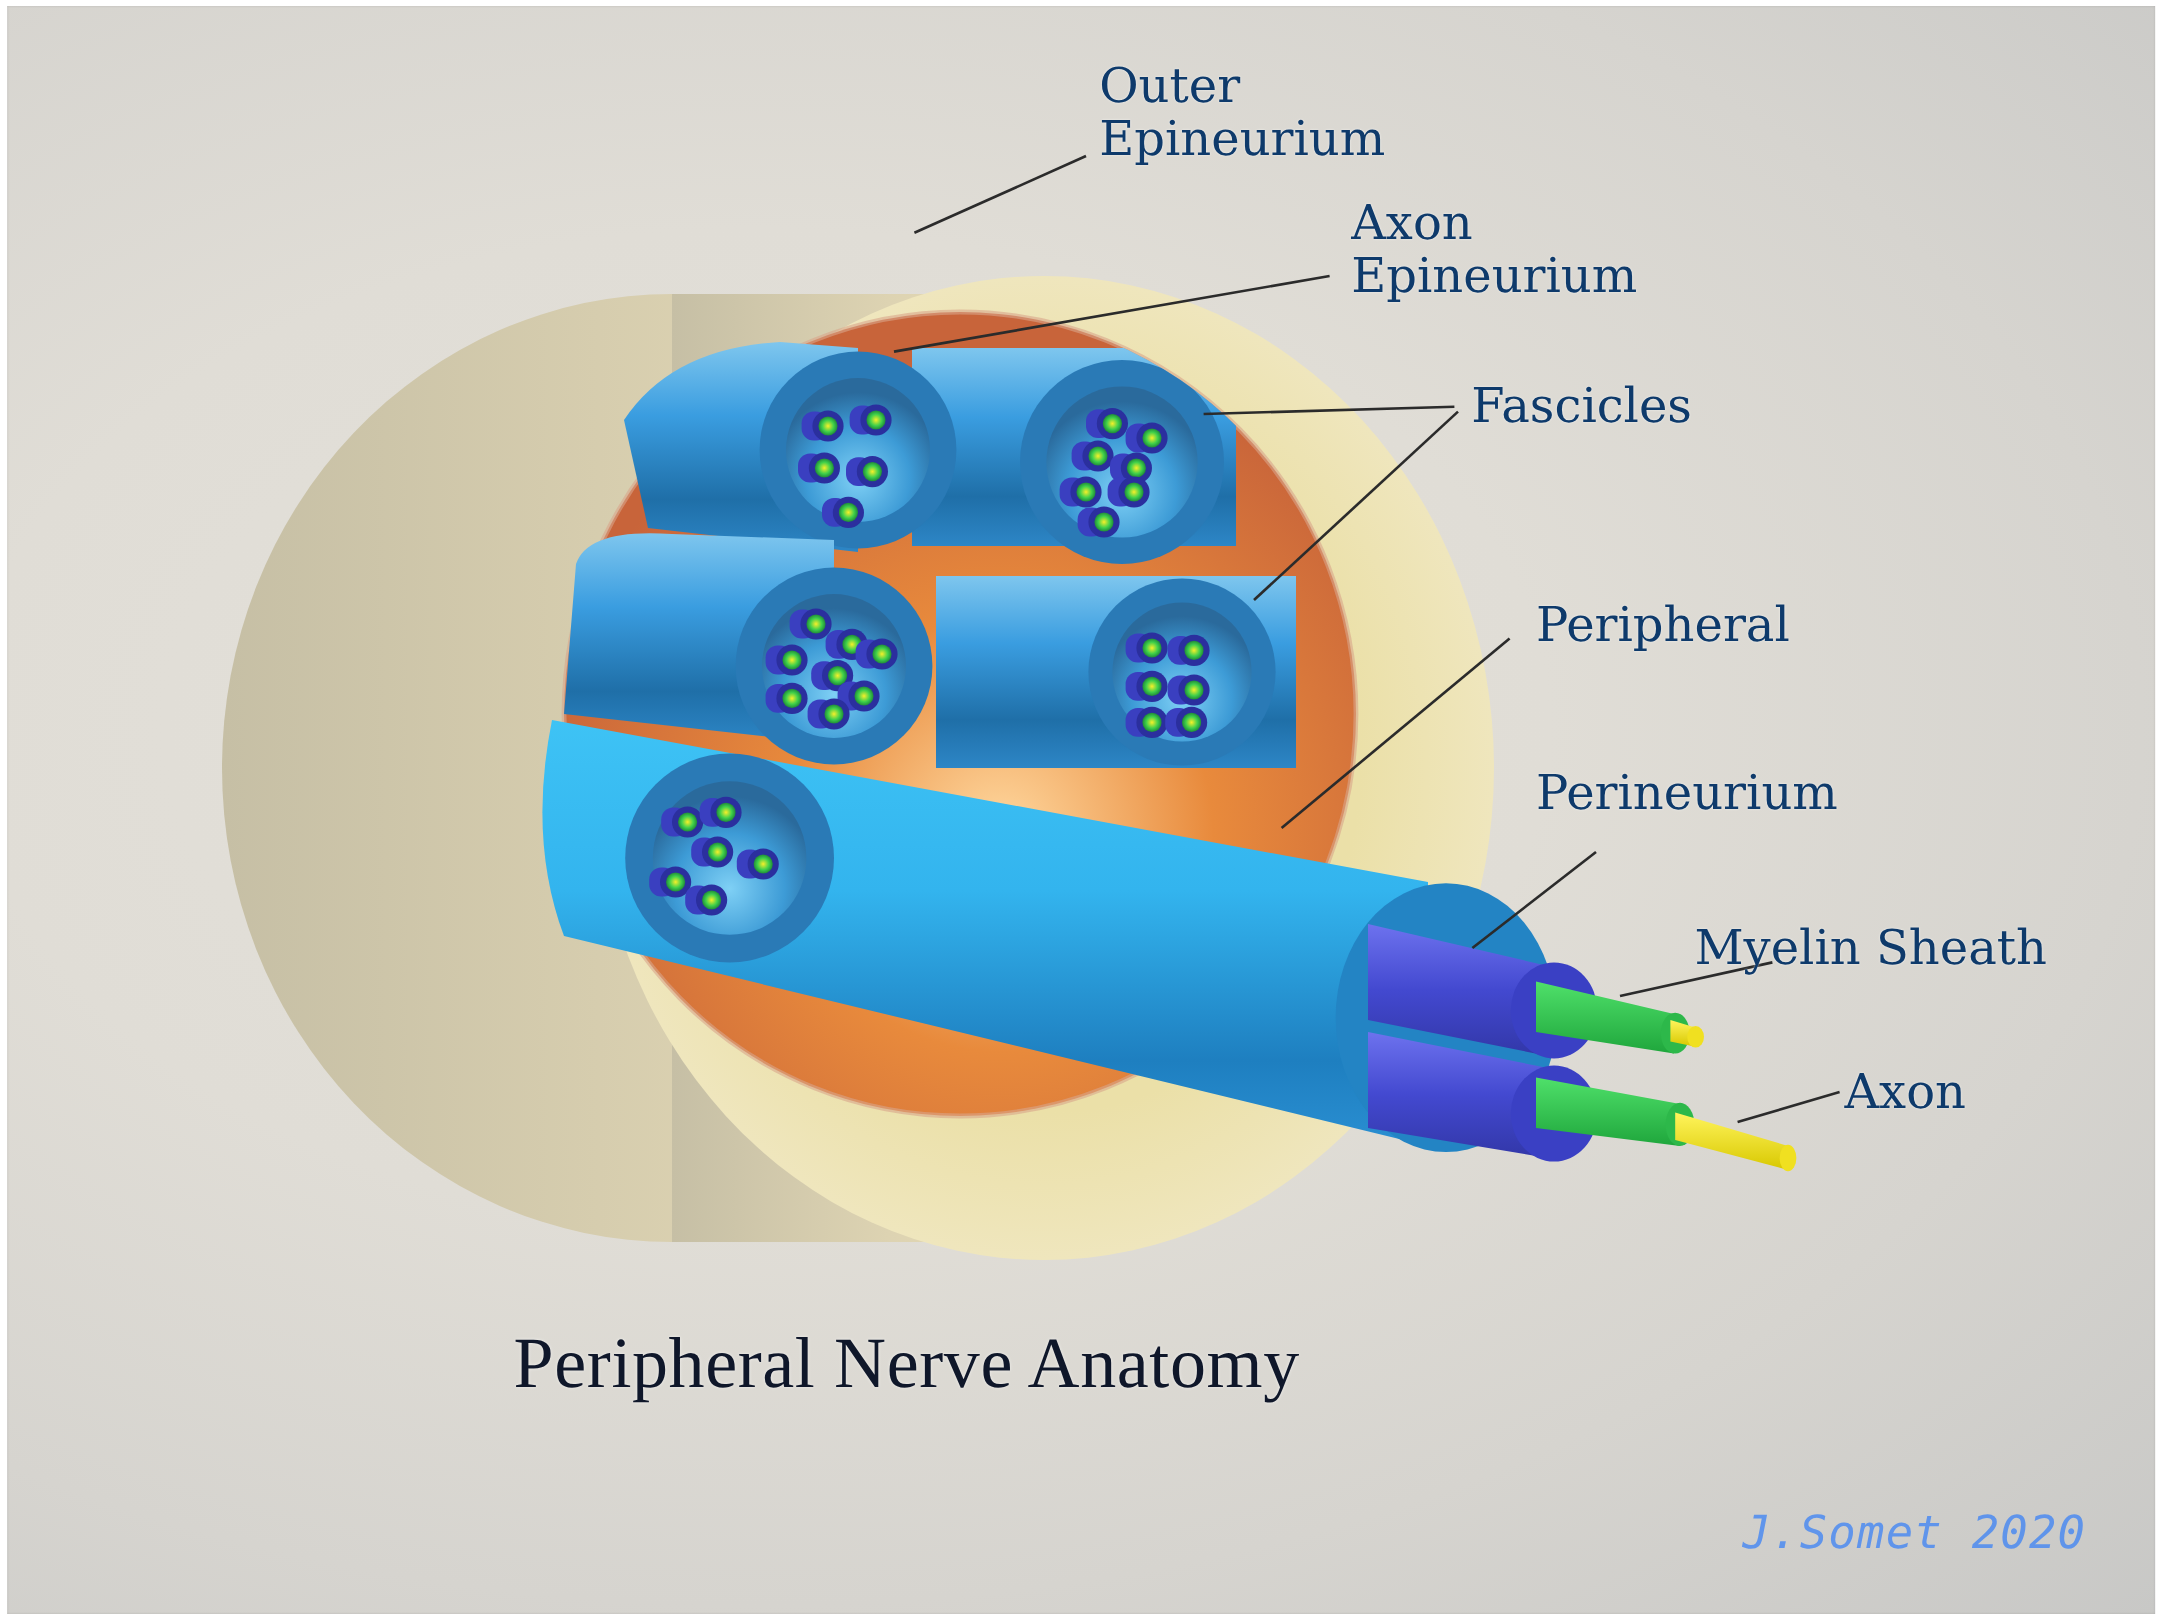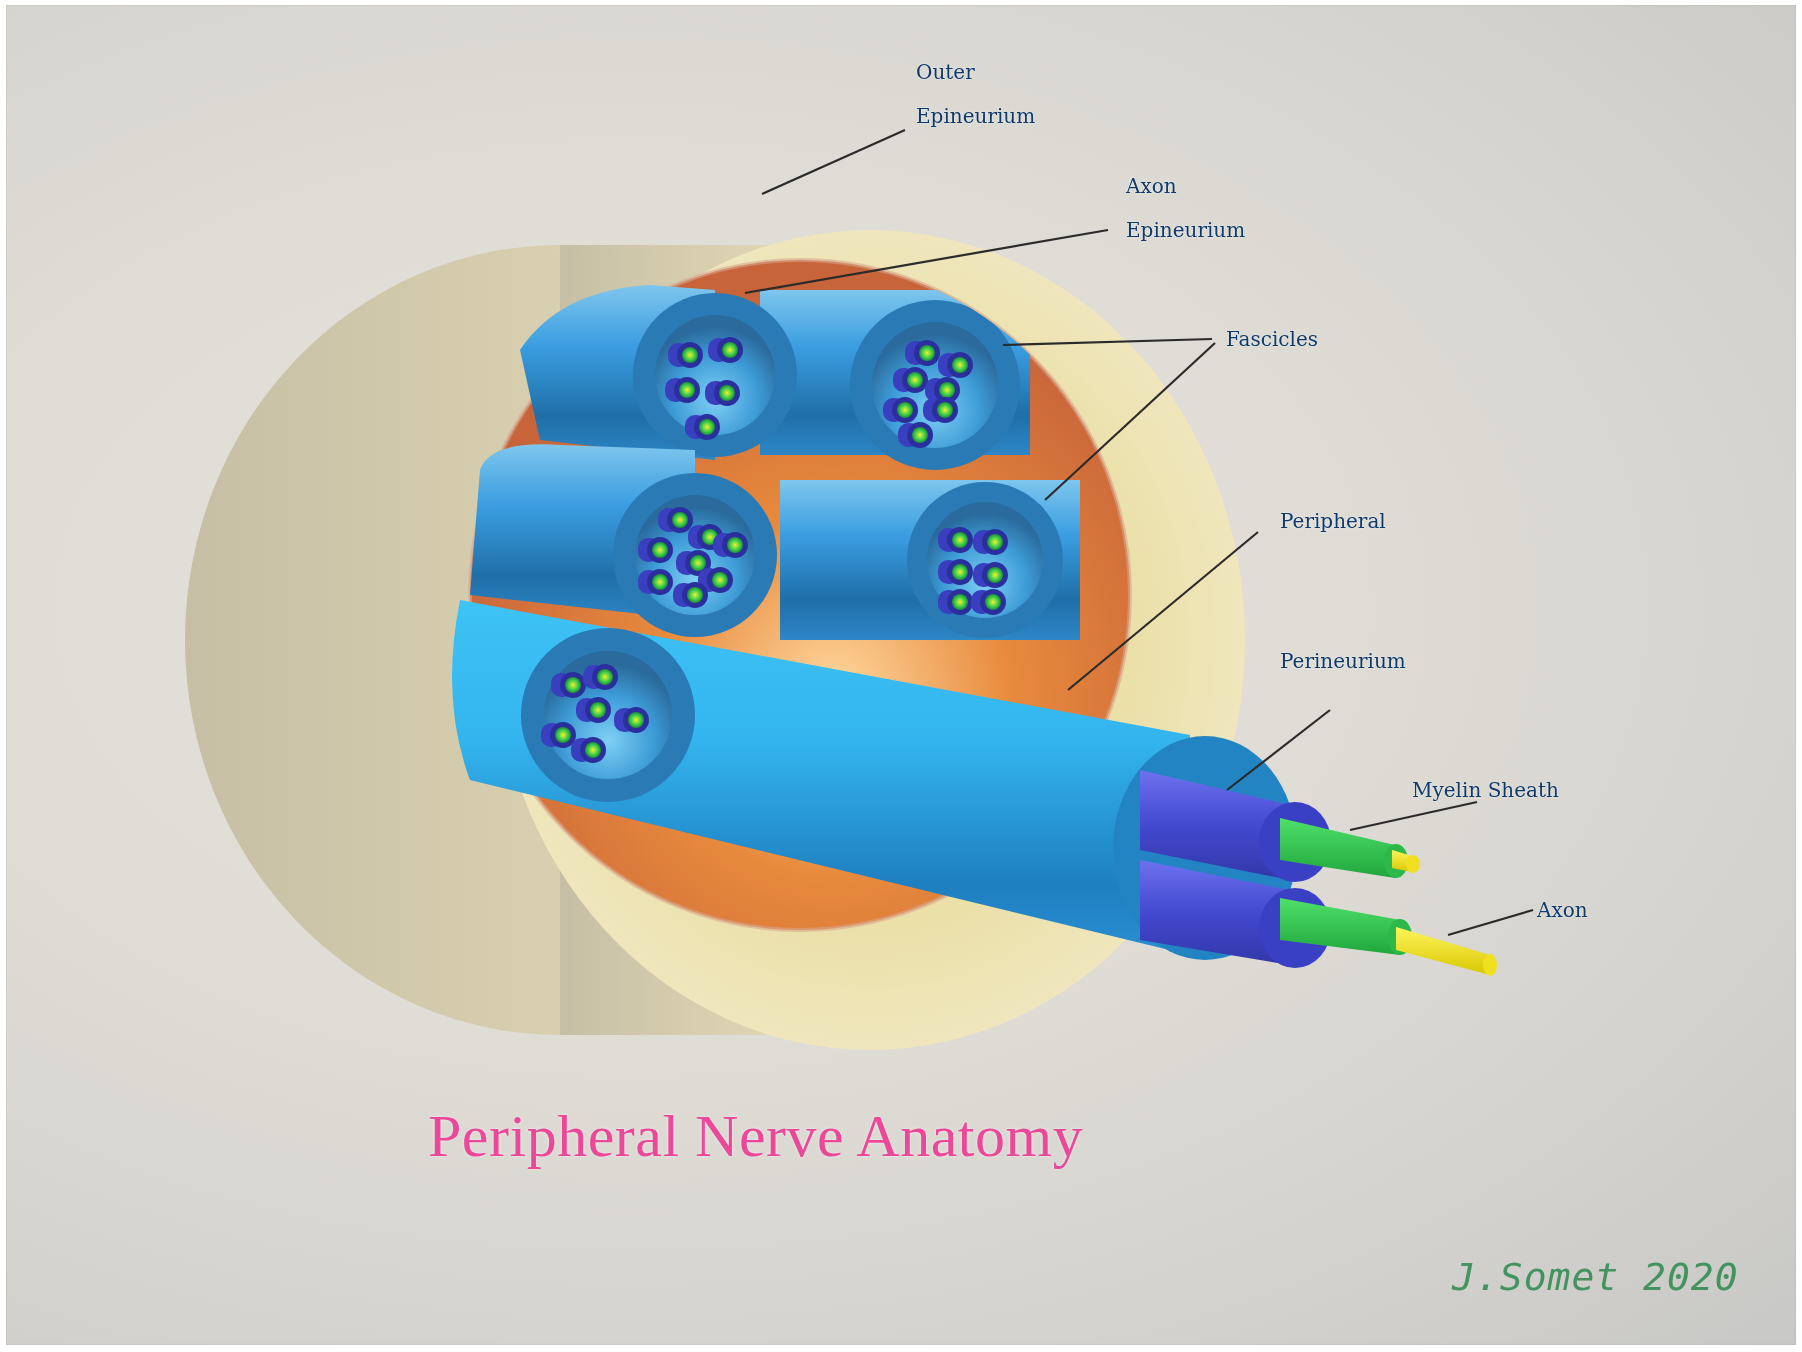--- a/index.html
+++ b/index.html
@@ -5,34 +5,34 @@
   html, body { margin:0; padding:0; background:#ffffff; }
   body { width:1802px; height:1352px; position:relative; overflow:hidden; }
   #frame {
     position:absolute; left:6px; top:5px; width:1790px; height:1340px;
     background: radial-gradient(ellipse at 35% 45%, #e4e1da 0%, #e0ddd6 40%, #d6d4cf 70%, #c8c8c6 100%);
     box-shadow: inset 0 0 2px rgba(0,0,0,0.15);
   }
   #art { position:absolute; left:0; top:0; width:1802px; height:1352px; }
   .label {
     position:absolute; font-family:"DejaVu Serif","Liberation Serif",serif;
-    color:#0e3a6b; font-size:20px; line-height:44px; font-weight:normal;
+    color:#0e3a6b; font-size:40px; line-height:44px; font-weight:normal;
     text-shadow: 0 0 2px rgba(255,255,255,0.7);
     white-space:nowrap;
   }
   #title {
     position:absolute; left:428px; top:1102px;
     font-family:"Liberation Serif","DejaVu Serif",serif;
-    font-size:60px; color:#ec4899; letter-spacing:0.5px;
+    font-size:60px; color:#0f172a; letter-spacing:0.5px;
     text-shadow: 0 0 3px rgba(255,255,255,0.6);
   }
   #signature {
     position:absolute; left:1452px; top:1255px;
     font-family:"DejaVu Sans Mono","Liberation Mono",monospace;
-    font-size:38px; color:#15803d; opacity:0.75; font-style:italic;
+    font-size:38px; color:#3b82f6; opacity:0.75; font-style:italic;
     letter-spacing:1px;
   }
 </style>
 </head>
 <body>
 
 <div id="frame"></div>
 
 <svg id="art" viewBox="0 0 1802 1352" xmlns="http://www.w3.org/2000/svg">
   <defs>

